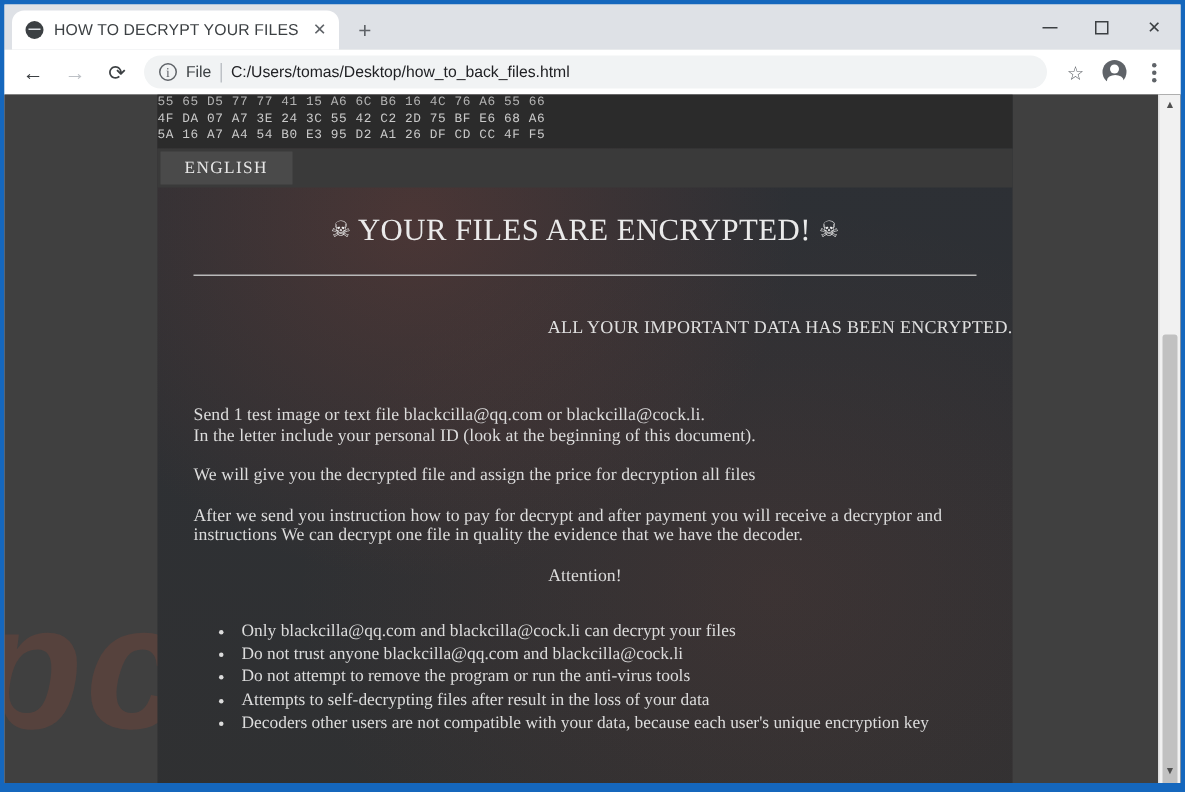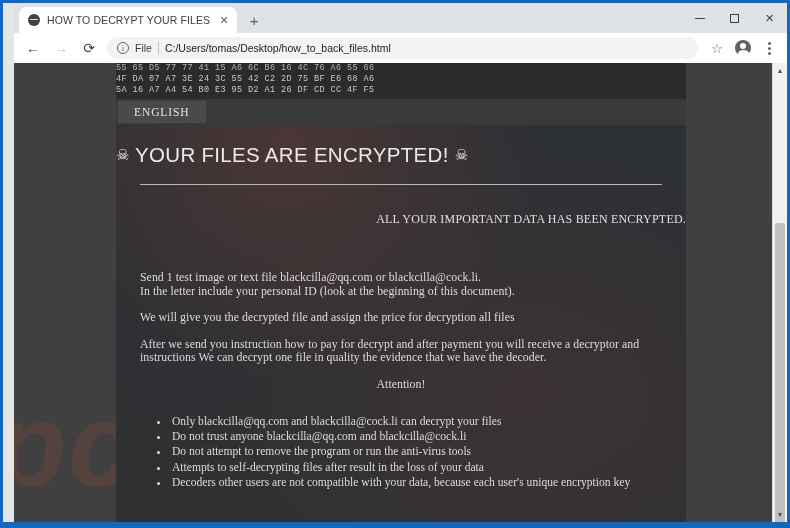--- a/index.html
+++ b/index.html
@@ -10,21 +10,21 @@
     background: #1a73c9;
   }
 
   
   #window {
     position: relative;
     width: 790px; height: 528px;
     background: #e5e5e5;
     border: 3px solid #1567bd;
     border-bottom-width: 6px;
-    display: flex; flex-direction: column; padding-left: 11px;
+    display: flex; flex-direction: column;
   }
 
   
   #tabstrip {
     height: 30px;
     background: #dee1e6;
     display: flex;
     align-items: flex-end;
     position: relative;
     flex: none;
@@ -249,21 +249,22 @@
     color: #e6e6e6;
     font-family: "Liberation Serif", serif;
     font-size: 11.5px;
     letter-spacing: .9px;
     padding: 5px 16px;
     cursor: pointer;
   }
 
   #headerbox { padding: 18px 0 0 0; }
   #main-heading {
-    font-family: Liberation Sans, sans-serif;
+    text-align: center;
+    font-family: Liberation Serif, serif;
     font-size: 20.5px;
     color: #eaeaea;
     letter-spacing: .3px;
     padding-bottom: 17px;
   }
   #main-heading .skull { font-size: 15px; vertical-align: 2px; letter-spacing: 0; }
   #divider {
     height: 1px;
     background: #b9b9b9;
     margin: 0 24px;

